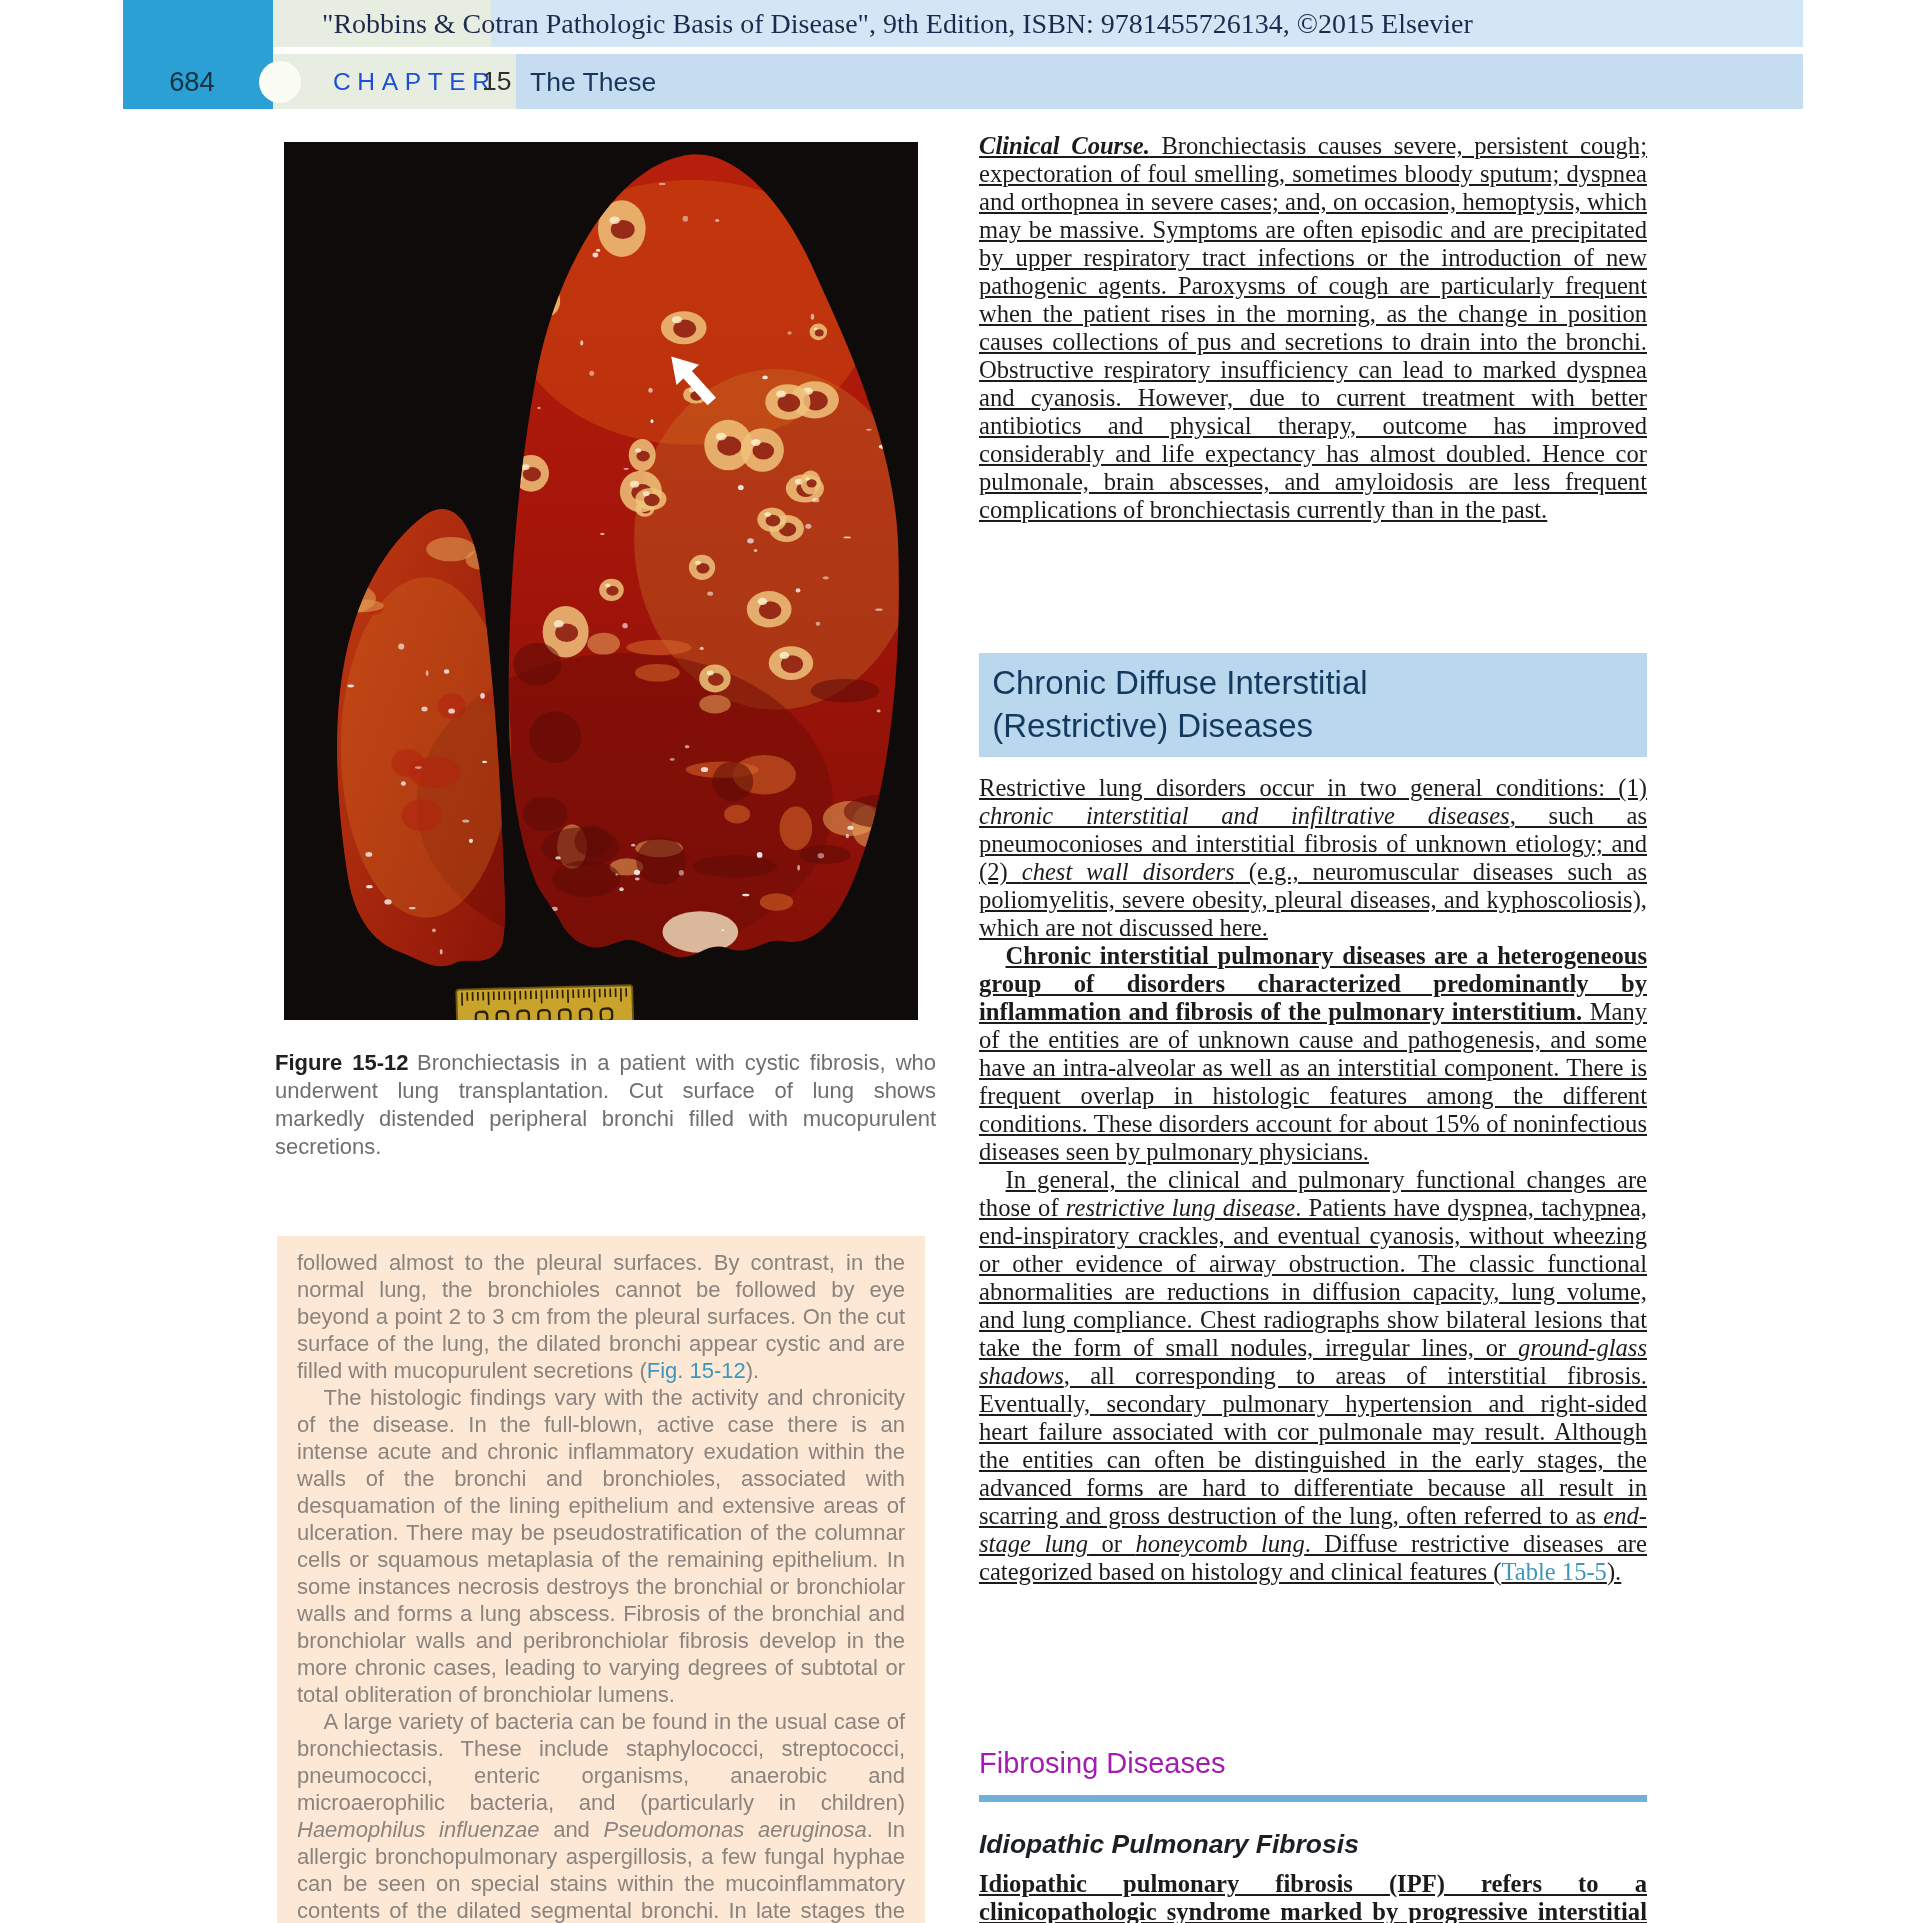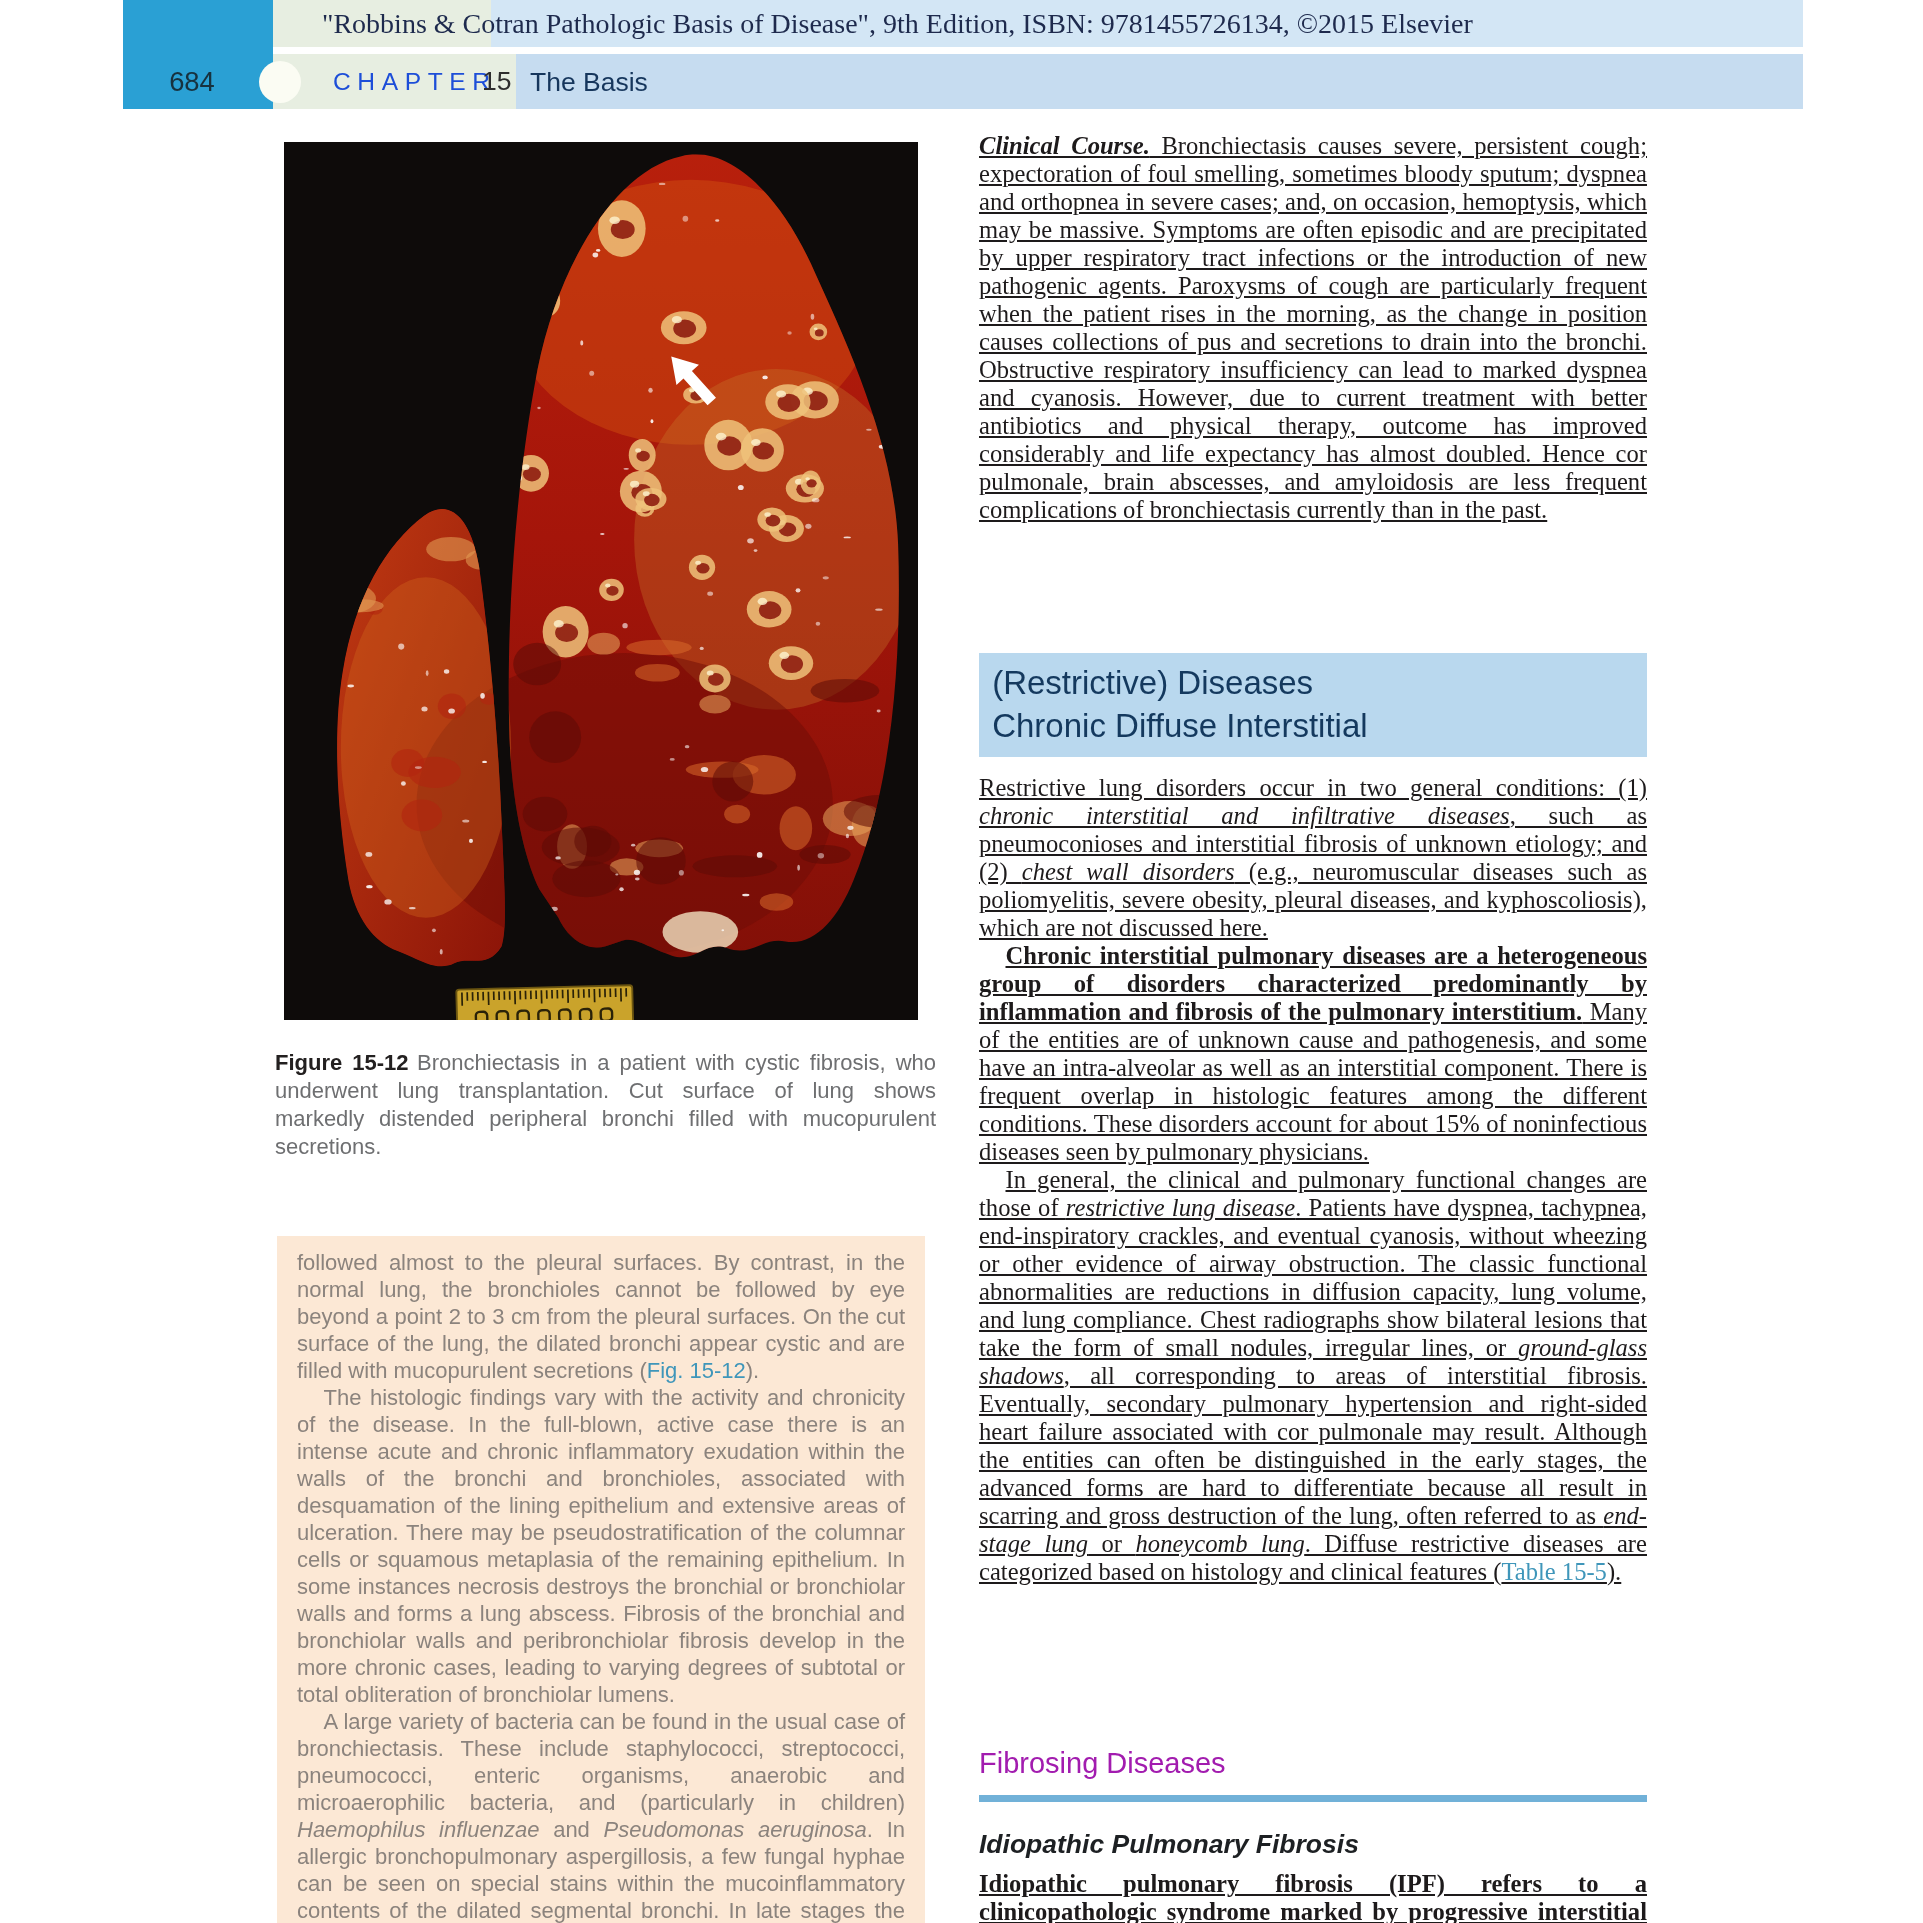--- a/index.html
+++ b/index.html
@@ -73,21 +73,21 @@
     <div class="book-title">"Robbins &amp; Cotran Pathologic Basis of Disease", 9th Edition, ISBN: 9781455726134, ©2015 Elsevier</div>
   </div>
   <div class="chapter-bar">
     <div class="chapter-green"></div>
   </div>
   <div class="blue-block"></div>
   <div class="page-number">684</div>
   <div class="header-circle"></div>
   <div class="chapter-word">CHAPTER</div>
   <div class="chapter-number">15</div>
-  <div class="chapter-title">The Basis</div>
+  <div class="chapter-title">The These</div>
 
   <div class="photo">
     <svg id="lung-art" width="634" height="878" viewBox="0 0 670 928">
       <defs>
         <linearGradient id="gMain" x1="0" y1="0" x2="0" y2="1">
           <stop offset="0" stop-color="#b8200c"></stop>
           <stop offset="0.45" stop-color="#a5150a"></stop>
           <stop offset="1" stop-color="#7e0f07"></stop>
         </linearGradient>
         <linearGradient id="gLeft" x1="0" y1="0" x2="1" y2="1">
@@ -384,22 +384,22 @@
       <p class=""><span>followed almost to the pleural surfaces. By contrast, in the normal lung, the bronchioles cannot be followed by eye beyond a point 2 to 3 cm from the pleural surfaces. On the cut surface of the lung, the dilated bronchi appear cystic and are filled with mucopurulent secretions (</span><span class="seg-link">Fig. 15-12</span><span>).</span></p>
       <p class="indent"><span>The histologic findings vary with the activity and chronicity of the disease. In the full-blown, active case there is an intense acute and chronic inflammatory exudation within the walls of the bronchi and bronchioles, associated with desquamation of the lining epithelium and extensive areas of ulceration. There may be pseudostratification of the columnar cells or squamous metaplasia of the remaining epithelium. In some instances necrosis destroys the bronchial or bronchiolar walls and forms a lung abscess. Fibrosis of the bronchial and bronchiolar walls and peribronchiolar fibrosis develop in the more chronic cases, leading to varying degrees of subtotal or total obliteration of bronchiolar lumens.</span></p>
       <p class="indent"><span>A large variety of bacteria can be found in the usual case of bronchiectasis. These include staphylococci, streptococci, pneumococci, enteric organisms, anaerobic and microaerophilic bacteria, and (particularly in children) </span><span class="seg-i">Haemophilus influenzae</span><span> and </span><span class="seg-i">Pseudomonas aeruginosa</span><span>. In allergic bronchopulmonary aspergillosis, a few fungal hyphae can be seen on special stains within the mucoinflammatory contents of the dilated segmental bronchi. In late stages the fungus may infiltrate the bronchial wall.</span></p>
     </div>
 
   <div class="rc rc-top">
       <p class=""><span class="seg-bi">Clinical Course.</span><span> Bronchiectasis causes severe, persistent cough; expectoration of foul smelling, sometimes bloody sputum; dyspnea and orthopnea in severe cases; and, on occasion, hemoptysis, which may be massive. Symptoms are often episodic and are precipitated by upper respiratory tract infections or the introduction of new pathogenic agents. Paroxysms of cough are particularly frequent when the patient rises in the morning, as the change in position causes collections of pus and secretions to drain into the bronchi. Obstructive respiratory insufficiency can lead to marked dyspnea and cyanosis. However, due to current treatment with better antibiotics and physical therapy, outcome has improved considerably and life expectancy has almost doubled. Hence cor pulmonale, brain abscesses, and amyloidosis are less frequent complications of bronchiectasis currently than in the past.</span></p>
     </div>
 
   <div class="section-box">
+    <div>Chronic Diffuse Interstitial</div>
     <div>(Restrictive) Diseases</div>
-    <div>Chronic Diffuse Interstitial</div>
   </div>
 
   <div class="rc rc-mid">
       <p class=""><span>Restrictive lung disorders occur in two general conditions: (1) </span><span class="seg-i">chronic interstitial and infiltrative diseases</span><span>, such as pneumoconioses and interstitial fibrosis of unknown etiology; and (2) </span><span class="seg-i">chest wall disorders</span><span> (e.g., neuromuscular diseases such as poliomyelitis, severe obesity, pleural diseases, and kyphoscoliosis), which are not discussed here.</span></p>
       <p class="indent"><span class="seg-b">Chronic interstitial pulmonary diseases are a heterogeneous group of disorders characterized predominantly by inflammation and fibrosis of the pulmonary interstitium.</span><span> Many of the entities are of unknown cause and pathogenesis, and some have an intra-alveolar as well as an interstitial component. There is frequent overlap in histologic features among the different conditions. These disorders account for about 15% of noninfectious diseases seen by pulmonary physicians.</span></p>
       <p class="indent"><span>In general, the clinical and pulmonary functional changes are those of </span><span class="seg-i">restrictive lung disease</span><span>. Patients have dyspnea, tachypnea, end-inspiratory crackles, and eventual cyanosis, without wheezing or other evidence of airway obstruction. The classic functional abnormalities are reductions in diffusion capacity, lung volume, and lung compliance. Chest radiographs show bilateral lesions that take the form of small nodules, irregular lines, or </span><span class="seg-i">ground-glass shadows</span><span>, all corresponding to areas of interstitial fibrosis. Eventually, secondary pulmonary hypertension and right-sided heart failure associated with cor pulmonale may result. Although the entities can often be distinguished in the early stages, the advanced forms are hard to differentiate because all result in scarring and gross destruction of the lung, often referred to as </span><span class="seg-i">end-stage lung</span><span> or </span><span class="seg-i">honeycomb lung</span><span>. Diffuse restrictive diseases are categorized based on histology and clinical features (</span><span class="seg-link">Table 15-5</span><span>).</span></p>
     </div>
 
   <div class="fibrosing-heading">Fibrosing Diseases</div>
   <div class="blue-rule"></div>

